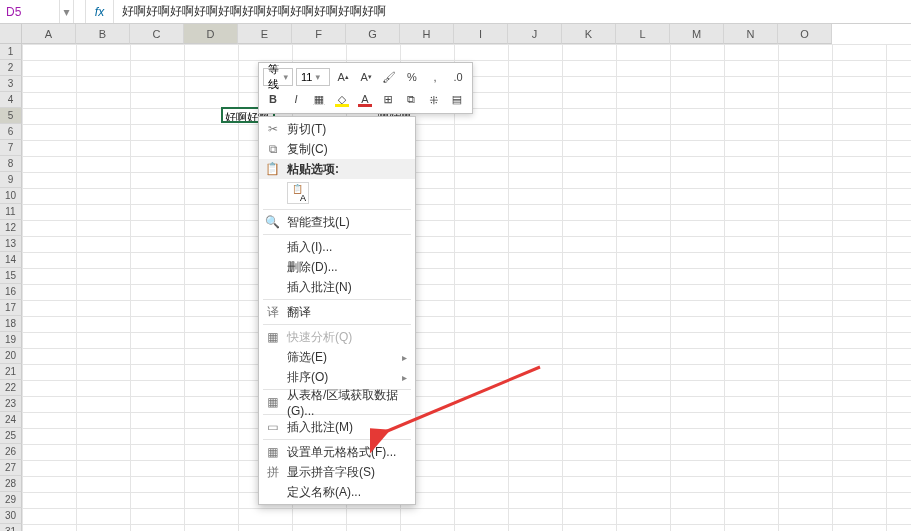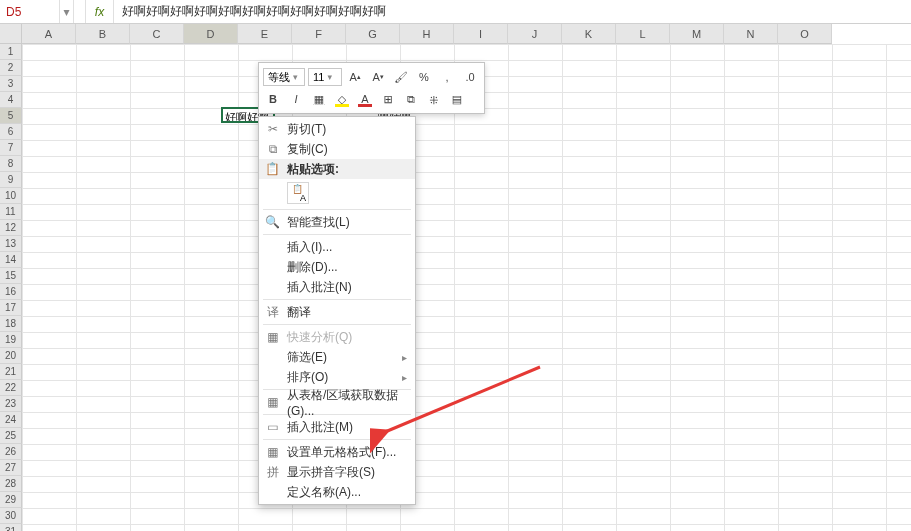--- a/index.html
+++ b/index.html
@@ -1,23 +1,23 @@
 <!DOCTYPE html>
 <html><head>
   <meta charset="utf-8">
   <style>
     * { margin: 0; padding: 0; box-sizing: border-box; font-family: "Segoe UI", Tahoma, sans-serif; }
     body { background: #fff; overflow: hidden; width: 911px; height: 531px; position: relative; }
 
     
     .formula-bar { height: 24px; display: flex; align-items: center; border-bottom: 1px solid #d0d0d0; background: #fff; font-size: 12px; }
-    .namebox { width: 60px; padding: 8px 6px; border-right: 1px solid #e0e0e0; color: #b91c1c; height: 100%; display: flex; align-items: center; }
+    .namebox { width: 60px; padding: 8px 6px; border-right: 1px solid #e0e0e0; color: #a21caf; height: 100%; display: flex; align-items: center; }
     .fb-div { width: 12px; border-right: 1px solid #e0e0e0; height: 100%; }
     .fb-dd { width: 14px; display:flex; align-items:center; justify-content:center; border-right:1px solid #e0e0e0; height:100%; color:#888;}
-    .fx { width: 28px; text-align: center; font-style: italic; color: #4d7c0f; border-right: 1px solid #e0e0e0; height:100%; display:flex; align-items:center; justify-content:center;}
+    .fx { width: 28px; text-align: center; font-style: italic; color: #0369a1; border-right: 1px solid #e0e0e0; height:100%; display:flex; align-items:center; justify-content:center;}
     .formula-input { flex: 1; padding: 0 8px; color: #333; }
 
     
     .grid-area { position: absolute; top: 24px; left: 0; right: 0; bottom: 0; }
 
     
     .rowhdr-col { position: absolute; left: 0; top: 20px; width: 22px; }
     .rowhdr { height: 16px; background: #e6e6e6; border-bottom: 1px solid #d4d4d4; border-right: 1px solid #ccc; font-size: 10px; color: #555; display:flex; align-items:center; justify-content:center; }
     .rowhdr.selected { background: #d2d2c8; }
 
@@ -128,21 +128,21 @@
     </div>
   <div class="cells">
     <div class="cell-overflow" id="ovL"></div>
     <div class="active-cell" id="activeCell" style="left: 161px; top: 63px; width: 54px; height: 16px;">好啊好啊</div>
     <div class="cell-overflow" id="ovR" style="left: 356px; top: 64px;">啊好啊</div>
   </div>
 </div>
 
 <div class="mini-toolbar" id="miniTB" style="left: 258px; top: 62px;">
   <div class="mt-row">
-    <div class="mt-sel" style="width:42px">
+    <div class="mt-sel" style="width:30px">
         <span>等线</span>
         <span class="dd">▾</span>
       </div>
     <div class="mt-sel" style="width:34px">
         <span>11</span>
         <span class="dd">▾</span>
       </div>
     <div class="mt-btn">A<sup style="font-size:7px">▴</sup></div>
     <div class="mt-btn">A<sub style="font-size:7px">▾</sub></div>
     <div class="mt-btn">🖌</div>

